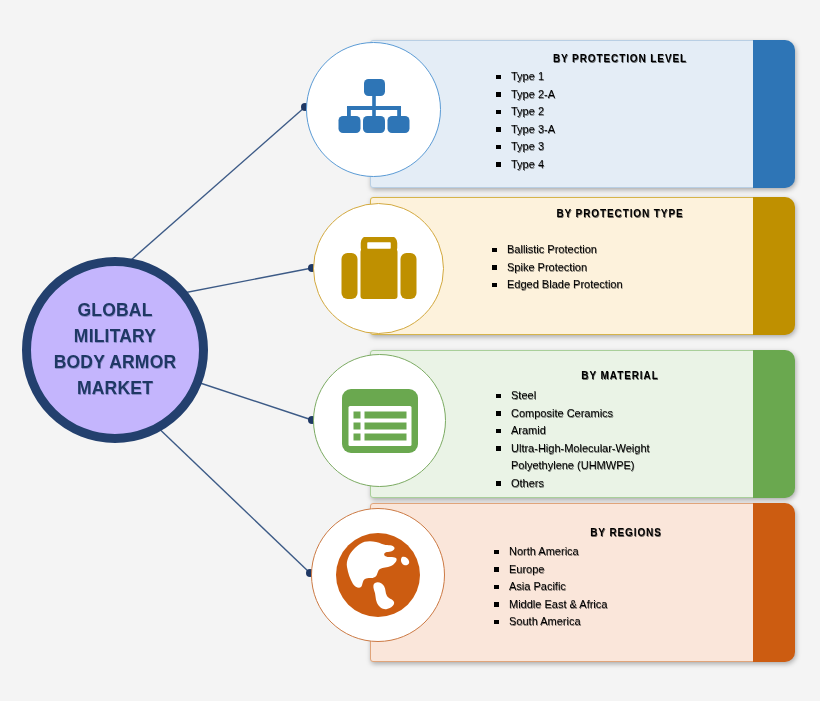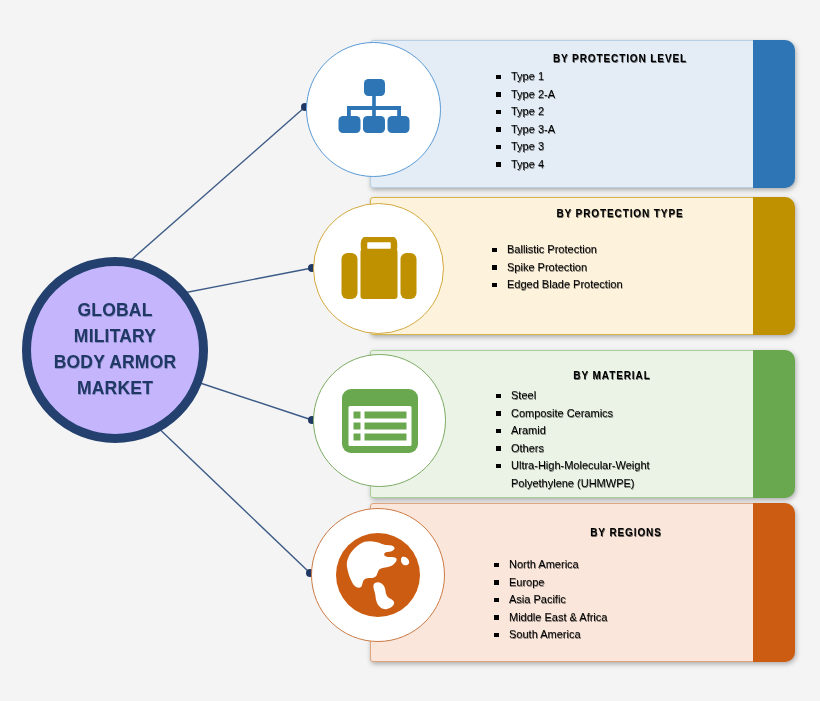--- a/index.html
+++ b/index.html
@@ -194,28 +194,28 @@
       <rect x="19.5" y="12" width="37" height="50" rx="3" fill="#bf9000"></rect>
       <rect x="59.5" y="16" width="16" height="46" rx="6" fill="#bf9000"></rect>
     </svg>
   </div>
 
   <div class="branch" style="left:370px; top:350px; width:425px; height:148px;">
     <div class="panel" style="width:425px; height:148px;">
       <div class="panel-body" style="background:#eaf3e6; border-color:#a9cf9a;"></div>
       <div class="panel-tab" style="background:#6aa84f;"></div>
     </div>
-    <div class="panel-title" style="position:absolute; left:102px; top:20px; width:280px;">BY MATERIAL</div>
+    <div class="panel-title" style="position:absolute; left:110px; top:20px; width:280px;">BY MATERIAL</div>
     <ul class="bullets" style="position:absolute; left:126px; top:37px;">
       <li>Steel</li>
       <li>Composite Ceramics</li>
       <li>Aramid</li>
-      <li>Others</li>
       <li>Ultra-High-Molecular-Weight
 Polyethylene (UHMWPE)</li>
+      <li>Others</li>
     </ul>
   </div>
   <div class="icon-circle" style="left:313px; top:354px; width:133px; height:133px; border:1px solid #7cab63;">
     <svg width="76" height="64" viewBox="0 0 76 64">
       <rect x="0" y="0" width="76" height="64" rx="9" fill="#6aa84f"></rect>
       <rect x="6.5" y="17" width="63" height="40" rx="1.5" fill="#ffffff"></rect>
       <rect x="11.5" y="22.5" width="7" height="7" fill="#6aa84f"></rect>
       <rect x="22.5" y="22.5" width="42" height="7" fill="#6aa84f"></rect>
       <rect x="11.5" y="33.5" width="7" height="7" fill="#6aa84f"></rect>
       <rect x="22.5" y="33.5" width="42" height="7" fill="#6aa84f"></rect>
@@ -223,21 +223,21 @@
       <rect x="22.5" y="44.5" width="42" height="7" fill="#6aa84f"></rect>
     </svg>
   </div>
 
   <div class="branch" style="left:370px; top:503px; width:425px; height:159px;">
     <div class="panel" style="width:425px; height:159px;">
       <div class="panel-body" style="background:#fae6da; border-color:#e0a47a;"></div>
       <div class="panel-tab" style="background:#cc5c11;"></div>
     </div>
     <div class="panel-title" style="position:absolute; left:116px; top:24px; width:280px;">BY REGIONS</div>
-    <ul class="bullets" style="position:absolute; left:124px; top:40px;margin-top:13px;">
+    <ul class="bullets" style="position:absolute; left:124px; top:40px;">
       <li>North America</li>
       <li>Europe</li>
       <li>Asia Pacific</li>
       <li>Middle East &amp; Africa</li>
       <li>South America</li>
     </ul>
   </div>
   <div class="icon-circle" style="left:311px; top:508px; width:134px; height:134px; border:1px solid #cc7a44;">
     <svg width="96" height="96" viewBox="0 0 96 96">
       <circle cx="48" cy="48" r="42" fill="#cc5c11"></circle>

